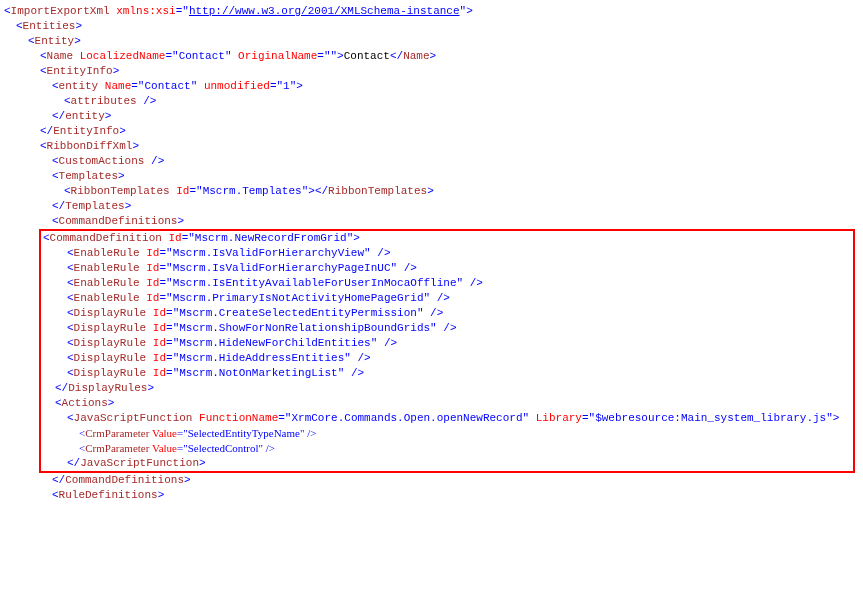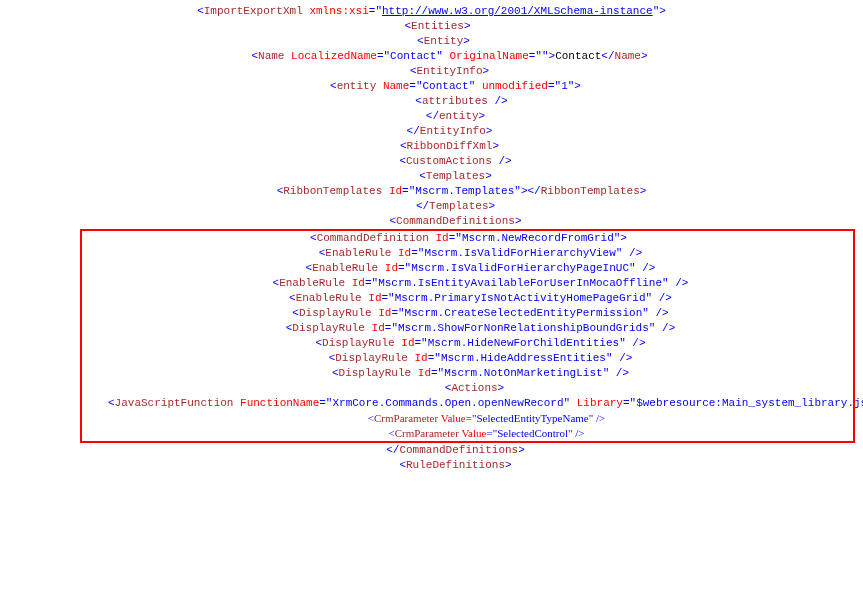--- a/index.html
+++ b/index.html
@@ -5,38 +5,38 @@
   body {
     margin: 0;
     padding: 4px;
     font-family: Consolas, 'Courier New', monospace;
     font-size: 11px;
     line-height: 15px;
     background: #fff;
     color: #000;
     white-space: nowrap;
   }
-  .line { display: block; text-align: center; }
+  .line { display: block; }
   .ind1 { padding-left: 12px; }
   .ind2 { padding-left: 24px; }
   .ind3 { padding-left: 36px; }
   .ind4 { padding-left: 48px; }
   .ind5 { padding-left: 60px; }
   .ind6 { padding-left: 72px; }
   .ind7 { padding-left: 84px; }
   .ind8 { padding-left: 96px; font-family: Liberation Serif, serif; }
   .br { color: #0000ff; } 
   .el { color: #a52a2a; } 
   .an { color: #ff0000; } 
   .av { color: #0000ff; } 
   .av a { color: #0000ff; text-decoration: underline; }
   .tx { color: #000; }
   .highlight {
     border: 2px solid #ff0000;
-    margin-left: 76px;
+    margin-left: 35px;
     margin-right: 4px;
     padding: 0px 0px 0px 2px;
   }
   .highlight .ind5 { padding-left: 0px; }
   .highlight .ind6 { padding-left: 12px; }
   .highlight .ind7 { padding-left: 24px; }
   .highlight .ind8 { padding-left: 36px; }
 </style>
 </head>
 <body>
@@ -71,22 +71,24 @@
 </div>
 <div class="line ind7"><span class="br">&lt;</span><span class="el">EnableRule</span> <span class="an">Id</span><span class="br">="</span><span class="av">Mscrm.IsValidForHierarchyView</span><span class="br">"</span> <span class="br">/&gt;</span></div>
 <div class="line ind7"><span class="br">&lt;</span><span class="el">EnableRule</span> <span class="an">Id</span><span class="br">="</span><span class="av">Mscrm.IsValidForHierarchyPageInUC</span><span class="br">"</span> <span class="br">/&gt;</span></div>
 <div class="line ind7"><span class="br">&lt;</span><span class="el">EnableRule</span> <span class="an">Id</span><span class="br">="</span><span class="av">Mscrm.IsEntityAvailableForUserInMocaOffline</span><span class="br">"</span> <span class="br">/&gt;</span></div>
 <div class="line ind7"><span class="br">&lt;</span><span class="el">EnableRule</span> <span class="an">Id</span><span class="br">="</span><span class="av">Mscrm.PrimaryIsNotActivityHomePageGrid</span><span class="br">"</span> <span class="br">/&gt;</span></div>
 <div class="line ind7"><span class="br">&lt;</span><span class="el">DisplayRule</span> <span class="an">Id</span><span class="br">="</span><span class="av">Mscrm.CreateSelectedEntityPermission</span><span class="br">"</span> <span class="br">/&gt;</span></div>
 <div class="line ind7"><span class="br">&lt;</span><span class="el">DisplayRule</span> <span class="an">Id</span><span class="br">="</span><span class="av">Mscrm.ShowForNonRelationshipBoundGrids</span><span class="br">"</span> <span class="br">/&gt;</span></div>
 <div class="line ind7"><span class="br">&lt;</span><span class="el">DisplayRule</span> <span class="an">Id</span><span class="br">="</span><span class="av">Mscrm.HideNewForChildEntities</span><span class="br">"</span> <span class="br">/&gt;</span></div>
 <div class="line ind7"><span class="br">&lt;</span><span class="el">DisplayRule</span> <span class="an">Id</span><span class="br">="</span><span class="av">Mscrm.HideAddressEntities</span><span class="br">"</span> <span class="br">/&gt;</span></div>
 <div class="line ind7"><span class="br">&lt;</span><span class="el">DisplayRule</span> <span class="an">Id</span><span class="br">="</span><span class="av">Mscrm.NotOnMarketingList</span><span class="br">"</span> <span class="br">/&gt;</span></div>
+<div class="line ind6"><span class="br">&lt;/</span><span class="el">DisplayRules</span><span class="br">&gt;</span></div>
 <div class="line ind6"><span class="br">&lt;</span><span class="el">Actions</span><span class="br">&gt;</span></div>
 <div class="line ind7">
   <span class="br">&lt;</span><span class="el">JavaScriptFunction</span> <span class="an">FunctionName</span><span class="br">="</span><span class="av">XrmCore.Commands.Open.openNewRecord</span><span class="br">"</span> <span class="an">Library</span><span class="br">="</span><span class="av">$webresource:Main_system_library.js</span><span class="br">"&gt;</span>
 </div>
 <div class="line ind8"><span class="br">&lt;</span><span class="el">CrmParameter</span> <span class="an">Value</span><span class="br">="</span><span class="av">SelectedEntityTypeName</span><span class="br">"</span> <span class="br">/&gt;</span></div>
 <div class="line ind8"><span class="br">&lt;</span><span class="el">CrmParameter</span> <span class="an">Value</span><span class="br">="</span><span class="av">SelectedControl</span><span class="br">"</span> <span class="br">/&gt;</span></div>
+<div class="line ind7"><span class="br">&lt;/</span><span class="el">JavaScriptFunction</span><span class="br">&gt;</span></div>
 </div>
 
 <div class="line ind4"><span class="br">&lt;/</span><span class="el">CommandDefinitions</span><span class="br">&gt;</span></div>
 <div class="line ind4"><span class="br">&lt;</span><span class="el">RuleDefinitions</span><span class="br">&gt;</span></div>
 
 </body></html>

